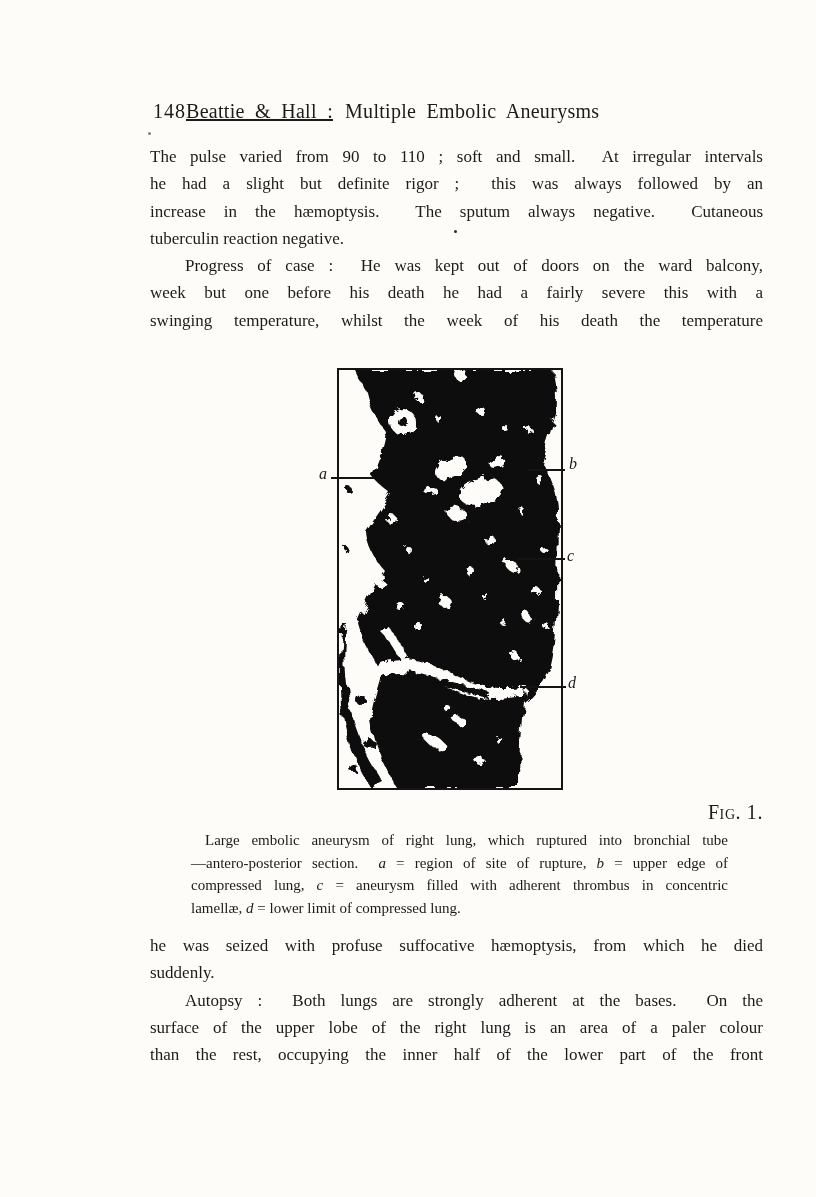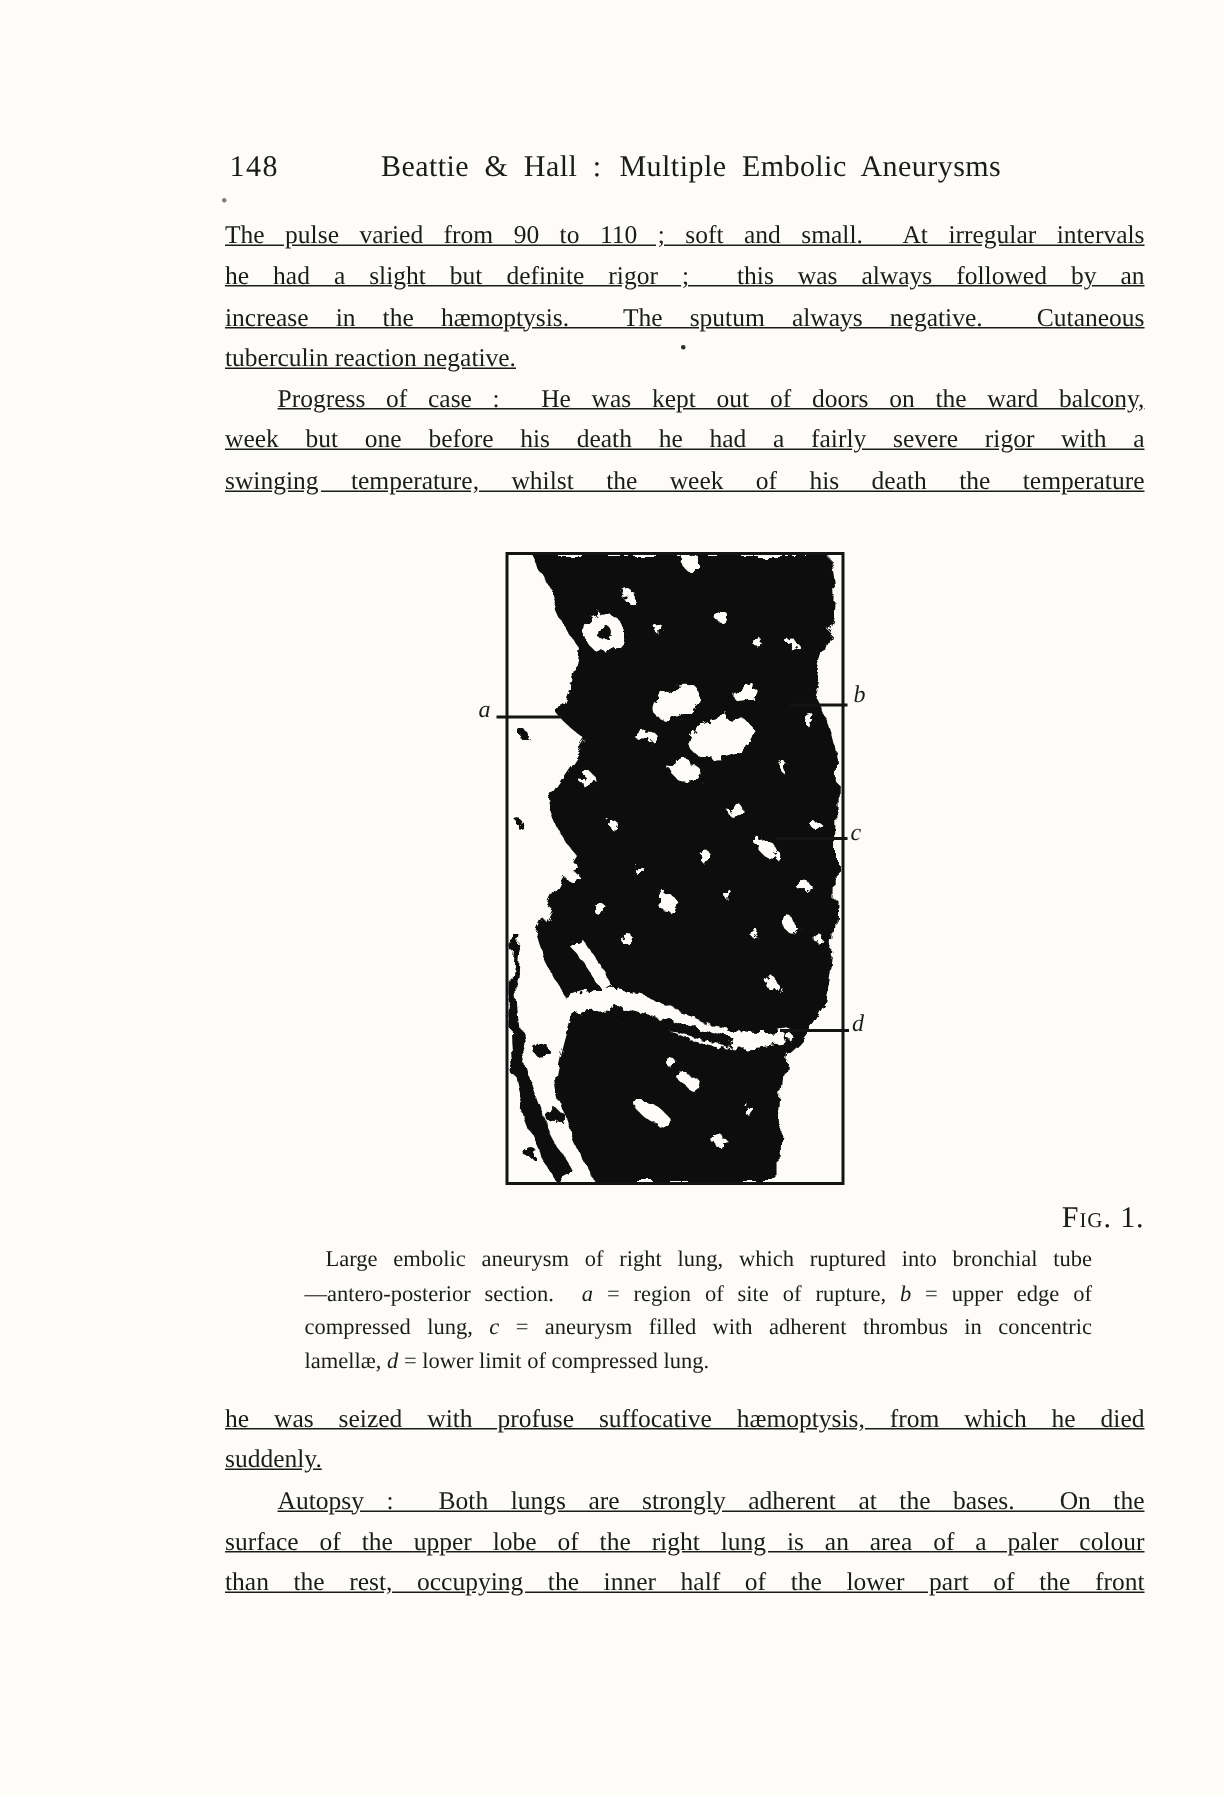--- a/index.html
+++ b/index.html
@@ -5,25 +5,25 @@
   html,body{margin:0;padding:0;background:#e8e8e8;}
   .page{
     position:relative;width:816px;height:1197px;margin:0 auto;
     background:#fdfcf9;color:#1b1b1b;overflow:hidden;
     font-family:"Liberation Serif","DejaVu Serif",serif;
   }
   .it{font-style:italic;}
   
   .header{position:absolute;left:153px;top:100px;width:612px;font-size:20px;white-space:nowrap;}
   .pagenum{letter-spacing:1px;margin-top:39px;}
-  .authors{margin-left:68px;word-spacing:5px;letter-spacing:.3px;}
+  .authors{word-spacing:5px;letter-spacing:.3px;text-decoration:underline;}
   .rh-title{margin-left:12px;word-spacing:5px;letter-spacing:.3px;}
   
   .textblock{position:absolute;left:150px;width:613px;font-size:17px;}
-  .textblock .line{height:27.3px;line-height:27.3px;overflow:visible;text-decoration:underline;}
+  .textblock .line{height:27.3px;line-height:27.3px;overflow:visible;}
   .top{top:143px;}
   .bottom{top:932px;}
   .line.just{text-align:justify;text-align-last:justify;}
   .line{text-align:left;}
   .textblock .ind{padding-left:35px;}
   
   .figframe{
     position:absolute;left:337px;top:368px;width:226px;height:422px;
     border:2px solid #141414;box-sizing:border-box;background:#fdfcf9;
   }
@@ -34,21 +34,21 @@
   #leader-d{left:520px;top:686px;width:46px;}
   .figlabel{position:absolute;font-size:16px;font-style:italic;z-index:3;line-height:16px;}
   #label-a{left:319px;top:466px;}
   #label-b{left:569px;top:456px;}
   #label-c{left:567px;top:548px;}
   #label-d{left:568px;top:675px;}
   .caption{position:absolute;left:150px;top:801px;width:613px;text-align:right;font-size:20px;letter-spacing:.6px;}
   .sc{font-variant:small-caps;}
   
   .legend{position:absolute;left:191px;top:829px;width:537px;font-size:15px;}
-  .legend .line{height:22.5px;line-height:22.5px;margin-left:12px;}
+  .legend .line{height:22.5px;line-height:22.5px;}
   .legend .ind{padding-left:14px;}
   
   .speck{position:absolute;background:#2c2c2c;border-radius:50%;}
   #speck-1{left:454px;top:230px;width:3px;height:3px;}
   #speck-2{left:148px;top:132px;width:3px;height:3px;opacity:.6;}
 </style>
 </head>
 <body>
 
 <div class="page">
@@ -56,21 +56,21 @@
   <div class="header">
     <span class="pagenum">148</span><span class="authors">Beattie &amp; Hall&nbsp;:</span><span class="rh-title">Multiple Embolic Aneurysms</span>
   </div>
 
   <div class="textblock top">
       <div class="line just"><span>The pulse varied from 90 to 110&nbsp;; soft and small.&nbsp; At irregular intervals</span></div>
       <div class="line just"><span>he had a slight but definite rigor&nbsp;;&nbsp; this was always followed by an</span></div>
       <div class="line just"><span>increase in the hæmoptysis.&nbsp; The sputum always negative.&nbsp; Cutaneous</span></div>
       <div class="line"><span>tuberculin reaction negative.</span></div>
       <div class="line just ind"><span>Progress of case&nbsp;:&nbsp; He was kept out of doors on the ward balcony,</span></div>
-      <div class="line just"><span>week but one before his death he had a fairly severe rigor with a</span></div>
+      <div class="line just"><span>week but one before his death he had a fairly severe this with a</span></div>
       <div class="line just"><span>swinging temperature, whilst the week of his death the temperature</span></div>
     </div>
 
   <div class="figframe">
     <svg width="222" height="418" viewBox="0 0 222 418" xmlns="http://www.w3.org/2000/svg" aria-hidden="true">
       <defs>
         <filter id="rough" x="-8%" y="-4%" width="116%" height="108%">
           <feTurbulence type="fractalNoise" baseFrequency="0.06" numOctaves="4" seed="11" result="n"></feTurbulence>
           <feDisplacementMap in="SourceGraphic" in2="n" scale="11"></feDisplacementMap>
         </filter>

